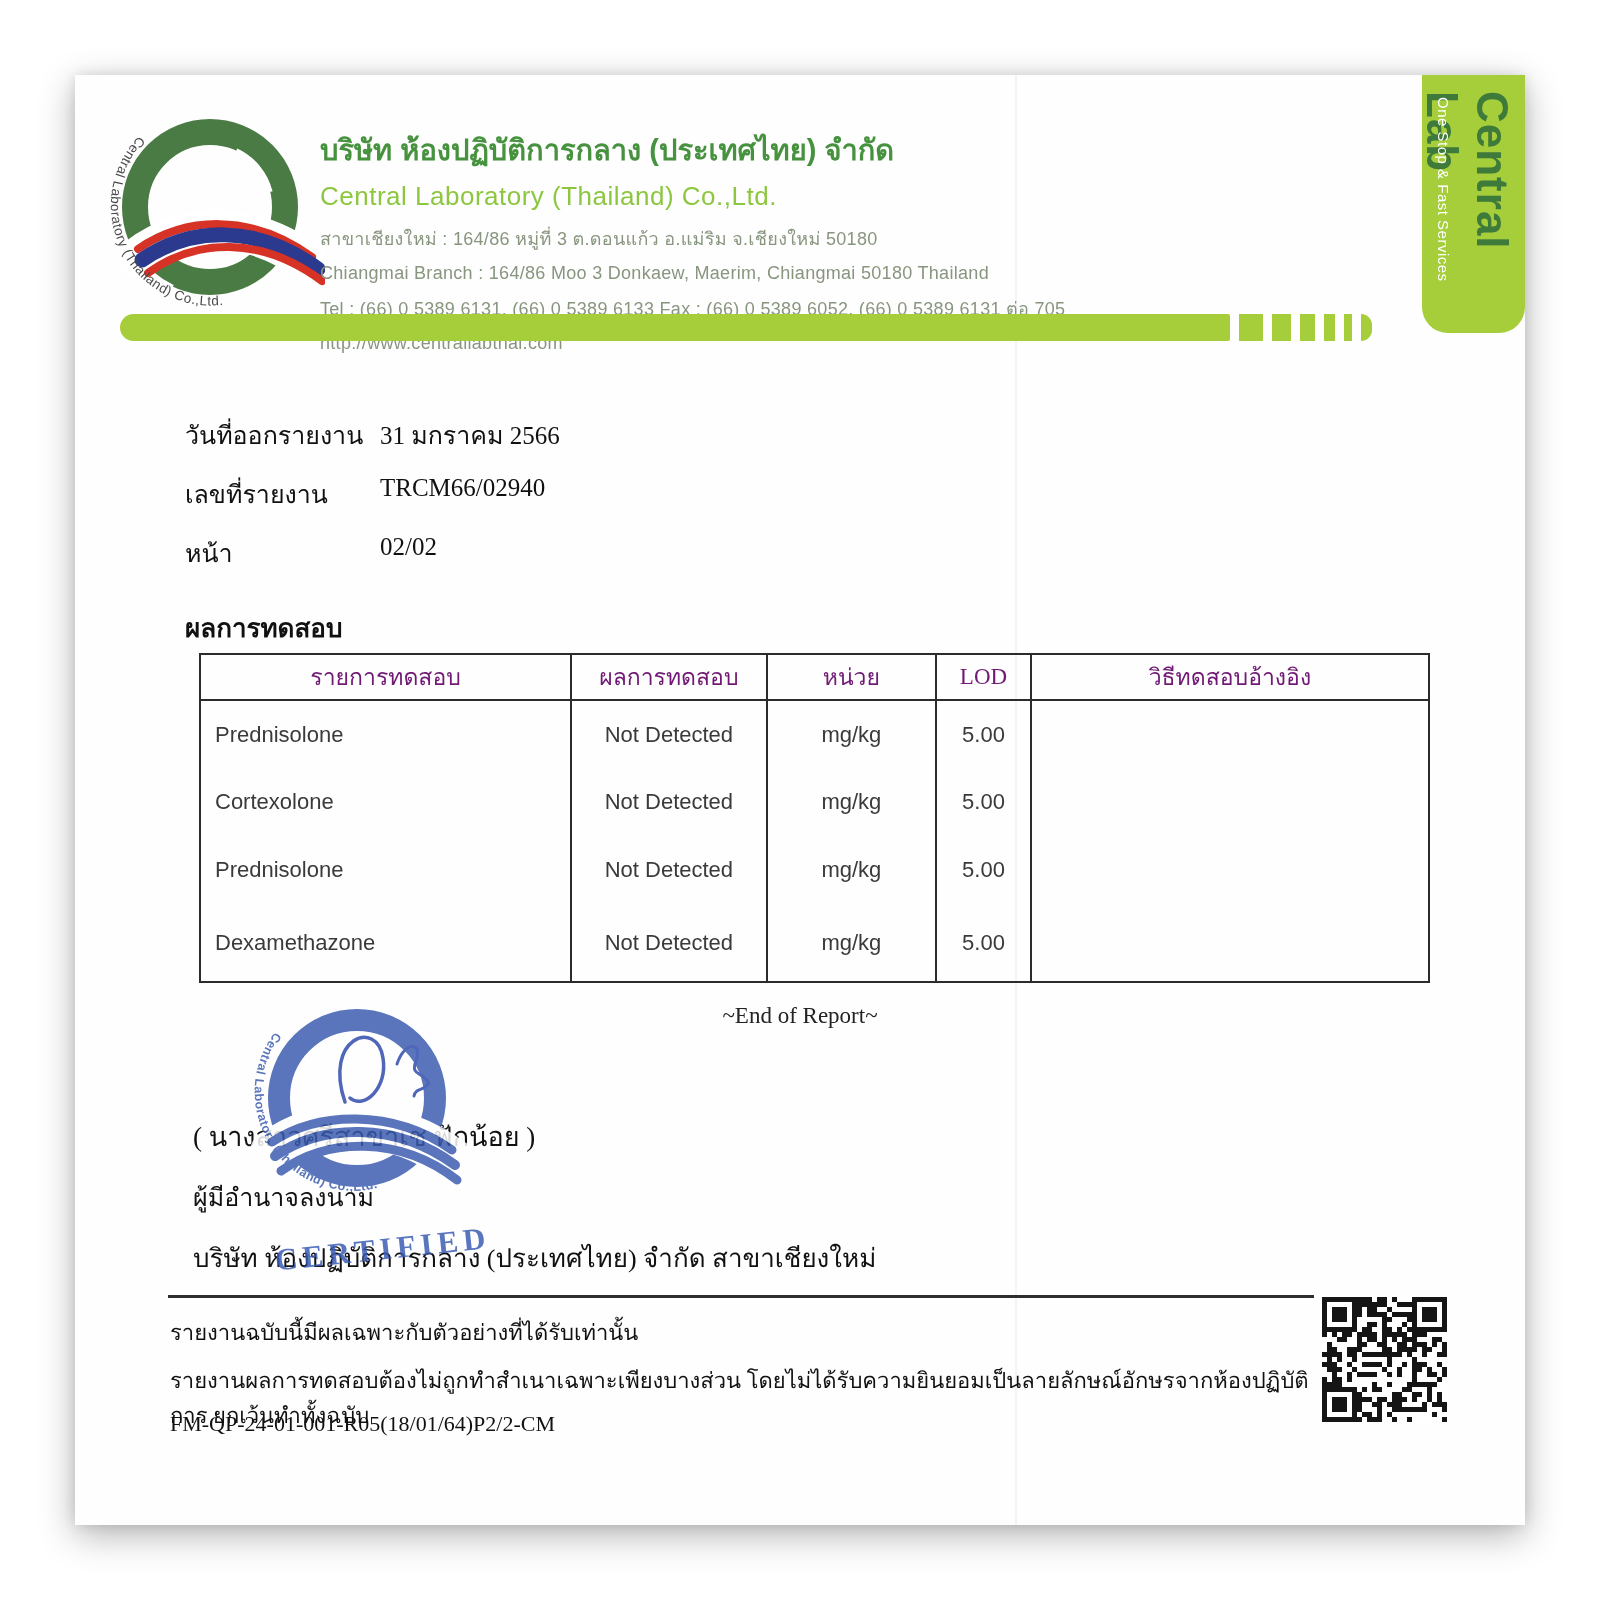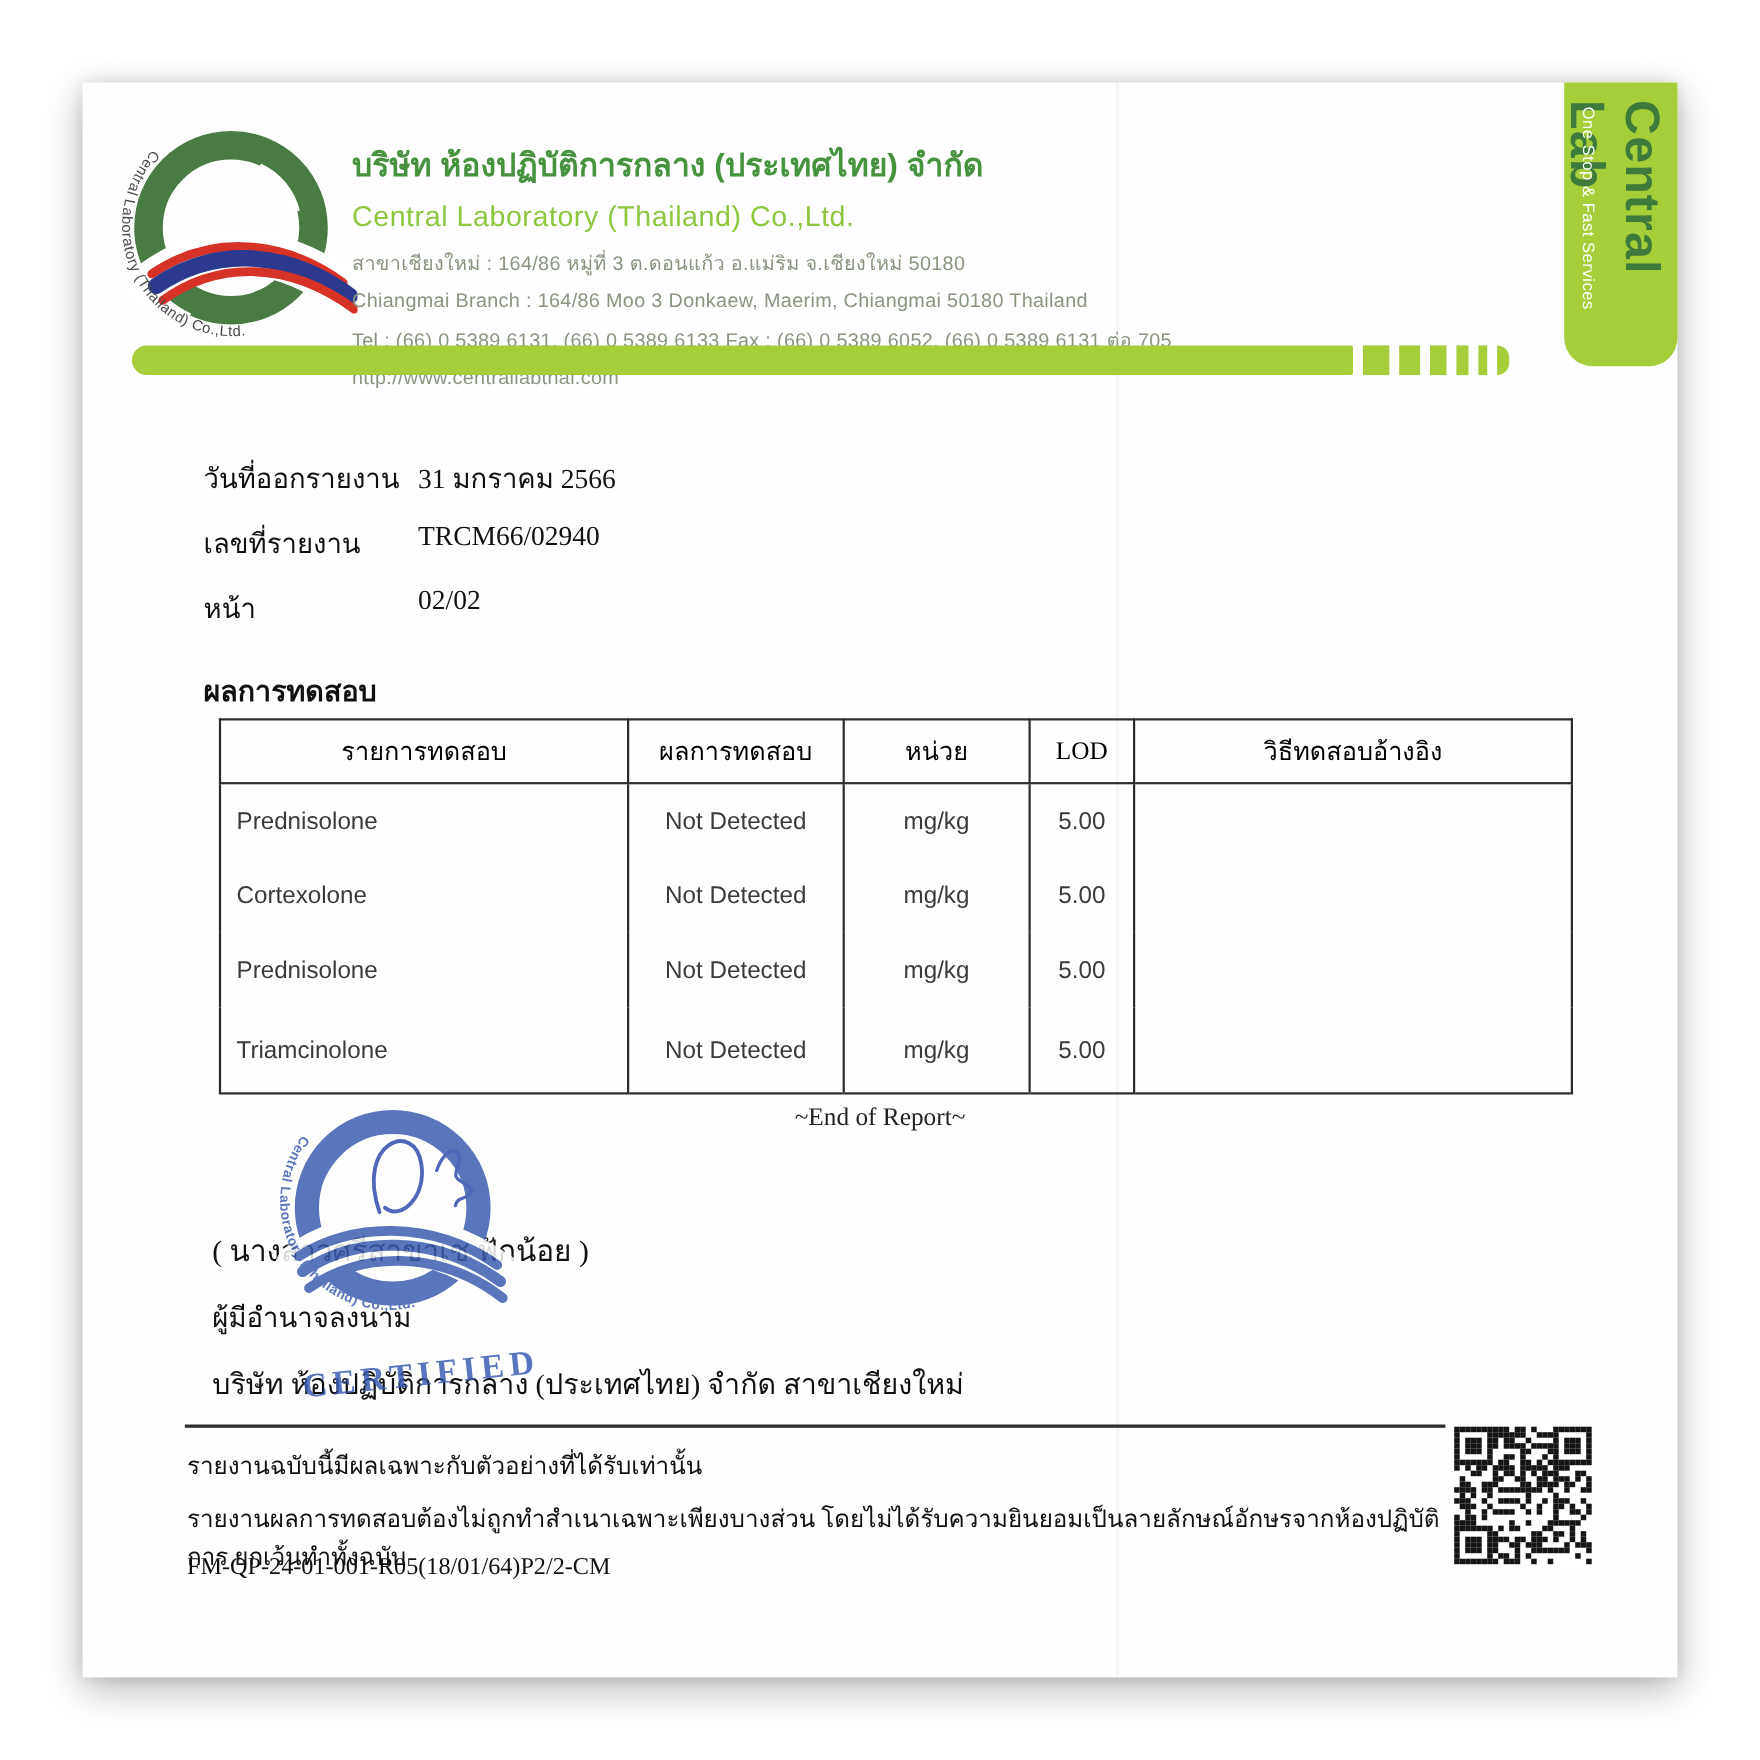--- a/index.html
+++ b/index.html
@@ -36,22 +36,22 @@
                   font-size:37px; font-weight:bold; color:#111; letter-spacing:1px; }
   .info-block { position:absolute; left:110px; top:340px; }
   .info-row { display:flex; margin-bottom:19px; font-size:25px; color:#111; }
   .info-label { width:195px; }
   .info-value { }
 
   
   .section-title { position:absolute; left:110px; top:532px; font-size:26px; font-weight:bold; color:#111; }
   table.results { position:absolute; left:124px; top:578px; width:1231px; border-collapse:collapse;
                   border:2px solid #2b2b2b; }
-  table.results th { border:2px solid #2b2b2b; height:58px; font-size:23px; font-weight:normal;
-                     color:#000000; text-align:center; vertical-align:middle; }
+  table.results th { border:2px solid #2b2b2b; height:46px; font-size:23px; font-weight:normal;
+                     color:#701a75; text-align:center; vertical-align:middle; }
   table.results td { border-left:2px solid #2b2b2b; border-right:2px solid #2b2b2b; height:68px;
                      font-family:"Liberation Sans", sans-serif; font-size:22px; color:#3a3a3a;
                      vertical-align:middle; }
   table.results tr:last-child td { height:78px; }
   td.c-analyte { text-align:left; padding-left:14px; }
   td.c-center  { text-align:center; }
 
   .end-note { position:absolute; left:0; top:928px; width:1450px; text-align:center; font-size:23px; color:#222; }
 
   
@@ -168,21 +168,21 @@
           <td class="c-center"></td>
         </tr>
         <tr>
           <td class="c-analyte">Prednisolone</td>
           <td class="c-center">Not Detected</td>
           <td class="c-center">mg/kg</td>
           <td class="c-center">5.00</td>
           <td class="c-center"></td>
         </tr>
         <tr>
-          <td class="c-analyte">Triamcinolone</td>
+          <td class="c-analyte">Dexamethazone</td>
           <td class="c-center">Not Detected</td>
           <td class="c-center">mg/kg</td>
           <td class="c-center">5.00</td>
           <td class="c-center"></td>
         </tr>
       </tbody>
     </table>
 
     <div class="end-note">~End of Report~</div>
 

